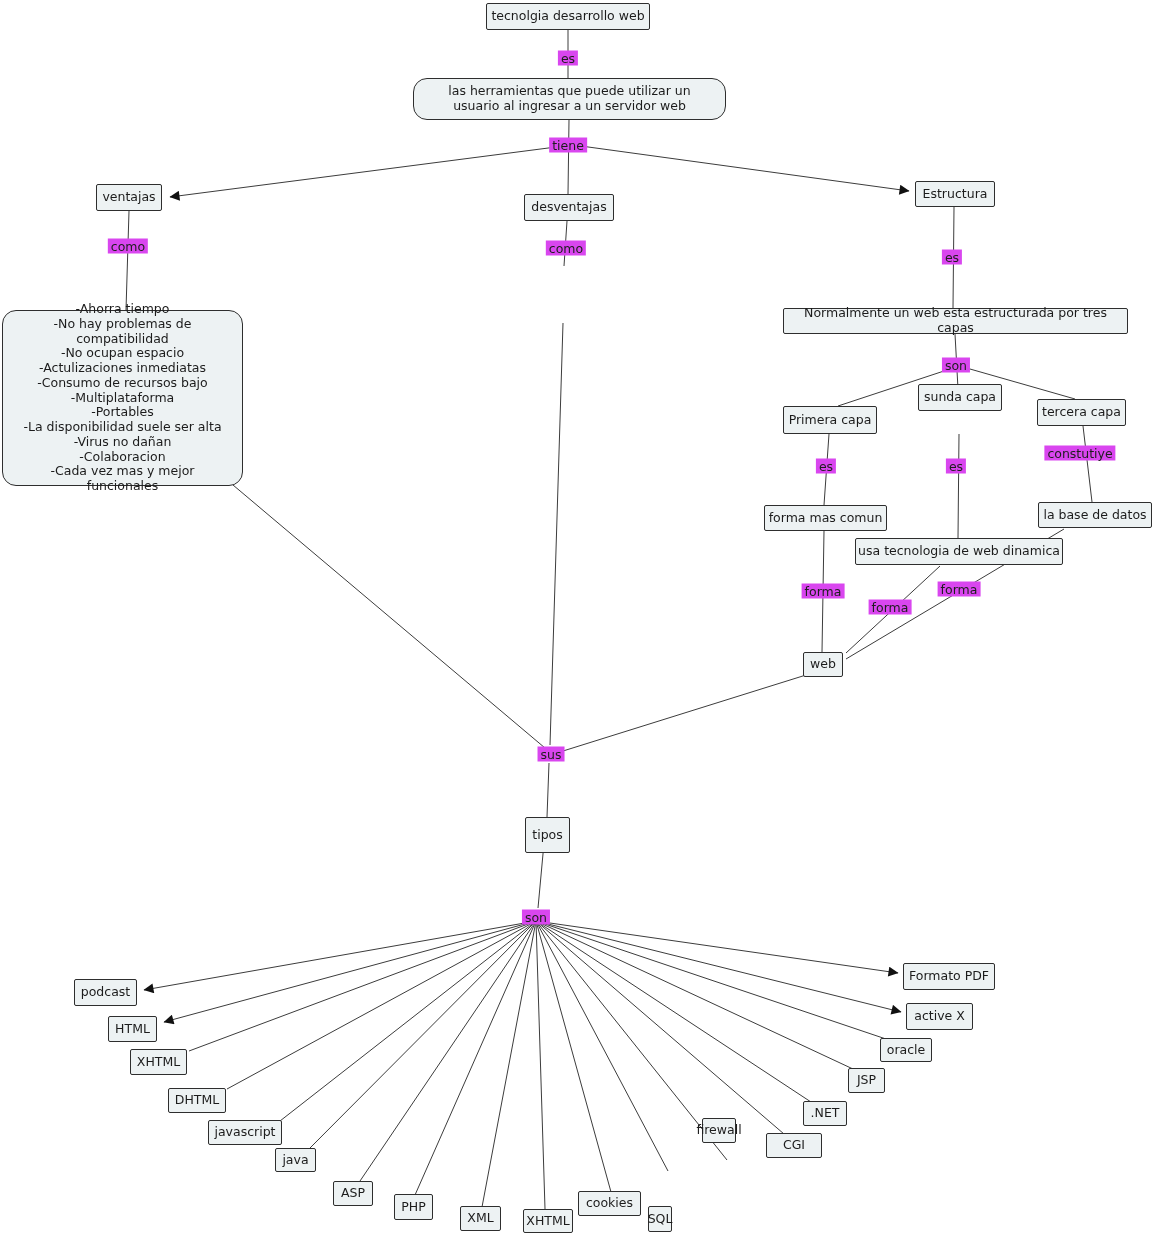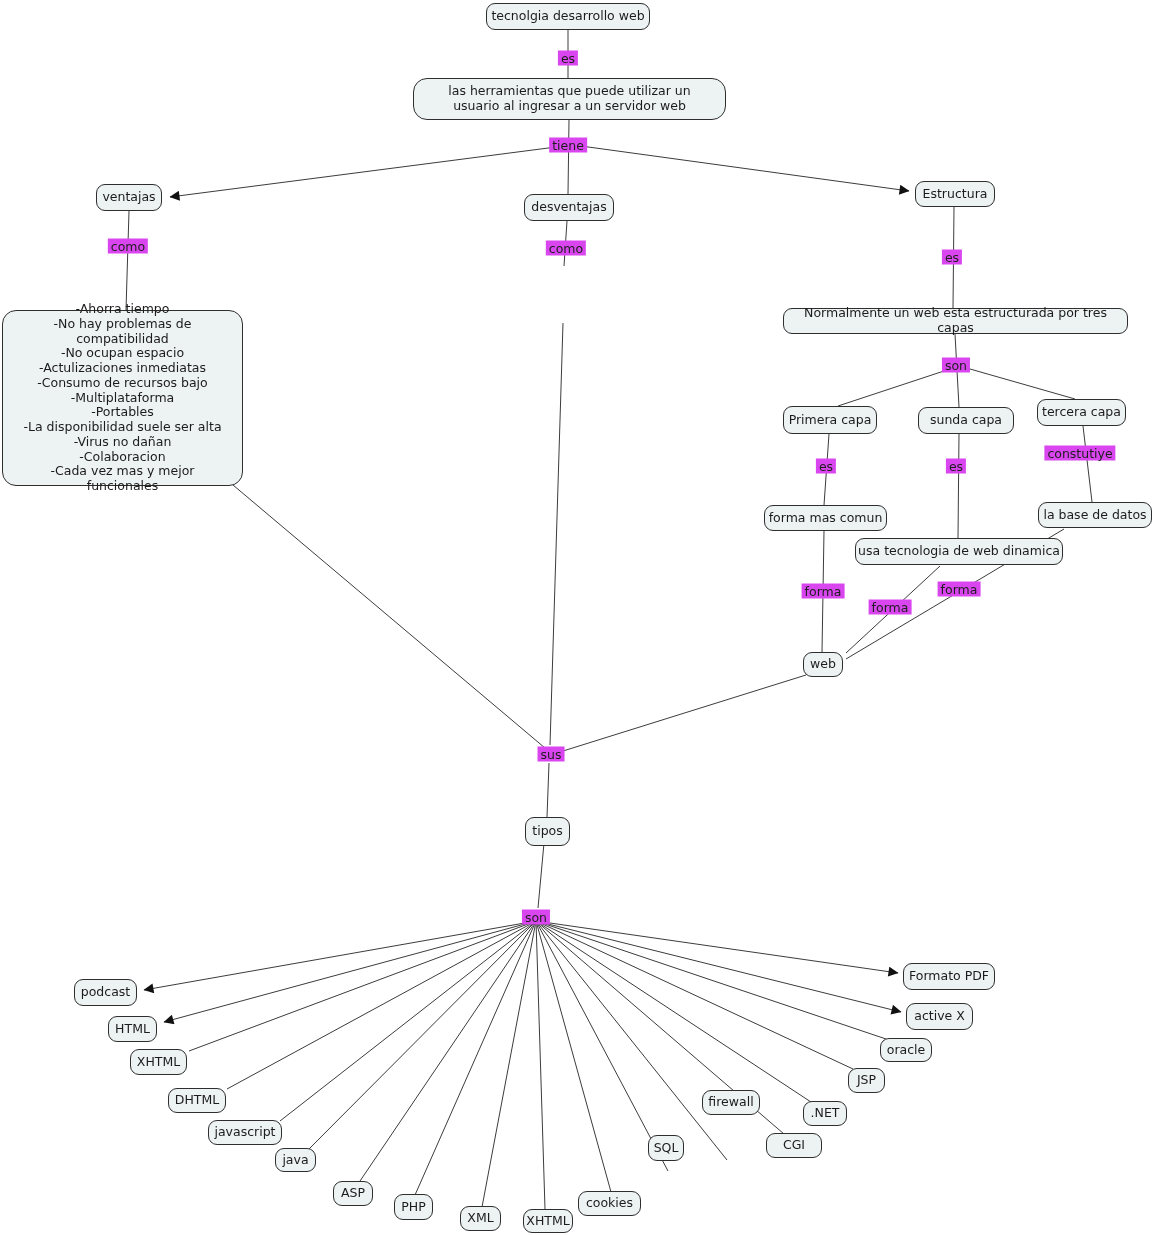--- a/index.html
+++ b/index.html
@@ -9,21 +9,21 @@
     background:#ffffff;
     font-family:"DejaVu Sans","Liberation Sans",sans-serif;
     overflow:hidden;
   }
   #wires{position:absolute;left:0;top:0;width:1154px;height:1235px;}
   .node{
     position:absolute;
     box-sizing:border-box;
     background:#edf2f3;
     border:1px solid #2e2e2e;
-    border-radius:9px;
+    border-radius:2px;
     color:#1c1c1c;
     font-size:12.5px;
     line-height:1.18;
     display:flex;
     align-items:center;
     justify-content:center;
     text-align:center;
     padding:2px 0;
     white-space:pre-line;
   }
@@ -133,47 +133,47 @@
 
   <div class="node" style="left:524px;top:194px;width:90px;height:27px">desventajas</div>
 
 
   <div class="node" style="left:915px;top:181px;width:80px;height:26px">Estructura</div>
 
   <div class="node" style="left:783px;top:308px;width:345px;height:26px">Normalmente un web esta estructurada por tres capas</div>
 
   <div class="node" style="left:783px;top:406px;width:94px;height:28px">Primera capa</div>
 
-  <div class="node" style="left:918px;top:407px;width:96px;height:27px">sunda capa</div>
+  <div class="node" style="left:918px;top:384px;width:84px;height:27px">sunda capa</div>
 
   <div class="node" style="left:1037px;top:399px;width:89px;height:27px">tercera capa</div>
 
   <div class="node" style="left:764px;top:505px;width:123px;height:26px">forma mas comun</div>
 
   <div class="node" style="left:1038px;top:502px;width:114px;height:26px">la base de datos</div>
 
   <div class="node" style="left:855px;top:538px;width:208px;height:27px">usa tecnologia de web dinamica</div>
 
   <div class="node" style="left:803px;top:652px;width:40px;height:25px">web</div>
 
-  <div class="node" style="left:525px;top:817px;width:45px;height:29px">tipos</div>
+  <div class="node" style="left:525px;top:817px;width:45px;height:36px">tipos</div>
 
   <div class="node" style="left:74px;top:979px;width:63px;height:27px">podcast</div>
   <div class="node" style="left:108px;top:1016px;width:49px;height:26px">HTML</div>
   <div class="node" style="left:130px;top:1049px;width:57px;height:26px">XHTML</div>
   <div class="node" style="left:168px;top:1088px;width:58px;height:25px">DHTML</div>
   <div class="node" style="left:208px;top:1120px;width:74px;height:25px">javascript</div>
   <div class="node" style="left:275px;top:1148px;width:41px;height:24px">java</div>
   <div class="node" style="left:333px;top:1181px;width:40px;height:25px">ASP</div>
   <div class="node" style="left:394px;top:1194px;width:39px;height:26px">PHP</div>
   <div class="node" style="left:460px;top:1206px;width:41px;height:25px">XML</div>
   <div class="node" style="left:523px;top:1209px;width:50px;height:24px">XHTML</div>
   <div class="node" style="left:578px;top:1191px;width:63px;height:25px">cookies</div>
-  <div class="node" style="left:648px;top:1135px;width:36px;height:26px">SQL</div>
-  <div class="node" style="left:702px;top:1090px;width:58px;height:25px">firewall</div>
+  <div class="node" style="left:648px;top:1206px;width:24px;height:26px">SQL</div>
+  <div class="node" style="left:702px;top:1118px;width:34px;height:25px">firewall</div>
   <div class="node" style="left:766px;top:1133px;width:56px;height:25px">CGI</div>
   <div class="node" style="left:803px;top:1101px;width:44px;height:25px">.NET</div>
   <div class="node" style="left:848px;top:1068px;width:37px;height:25px">JSP</div>
   <div class="node" style="left:880px;top:1038px;width:52px;height:24px">oracle</div>
   <div class="node" style="left:906px;top:1003px;width:67px;height:27px">active X</div>
   <div class="node" style="left:903px;top:963px;width:92px;height:27px">Formato PDF</div>
 
   <span class="llabel" style="left:568px;top:58px">es</span>
   <span class="llabel" style="left:568px;top:145px">tiene</span>
   <span class="llabel" style="left:128px;top:246px">como</span>

